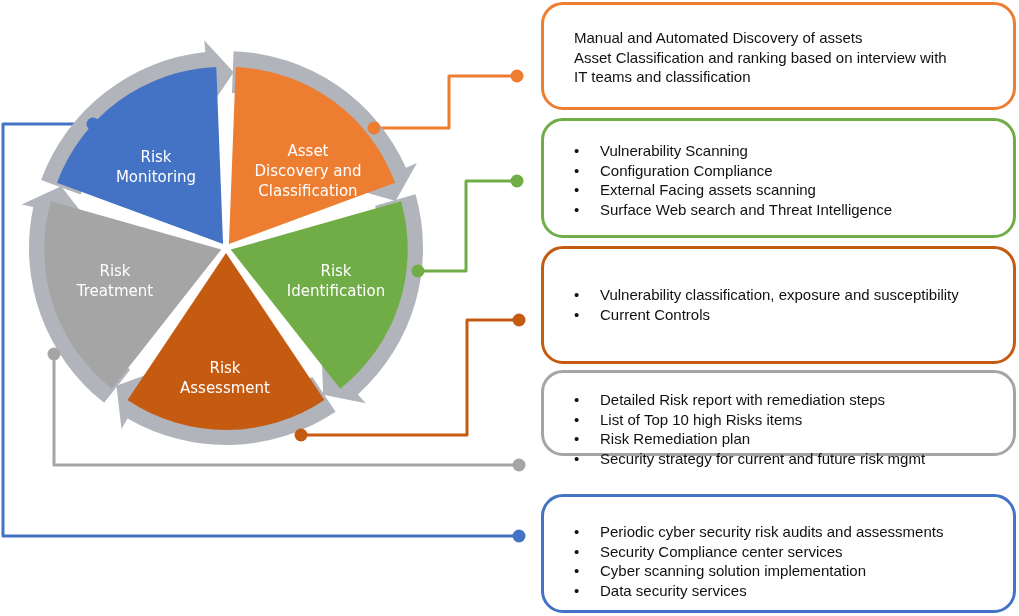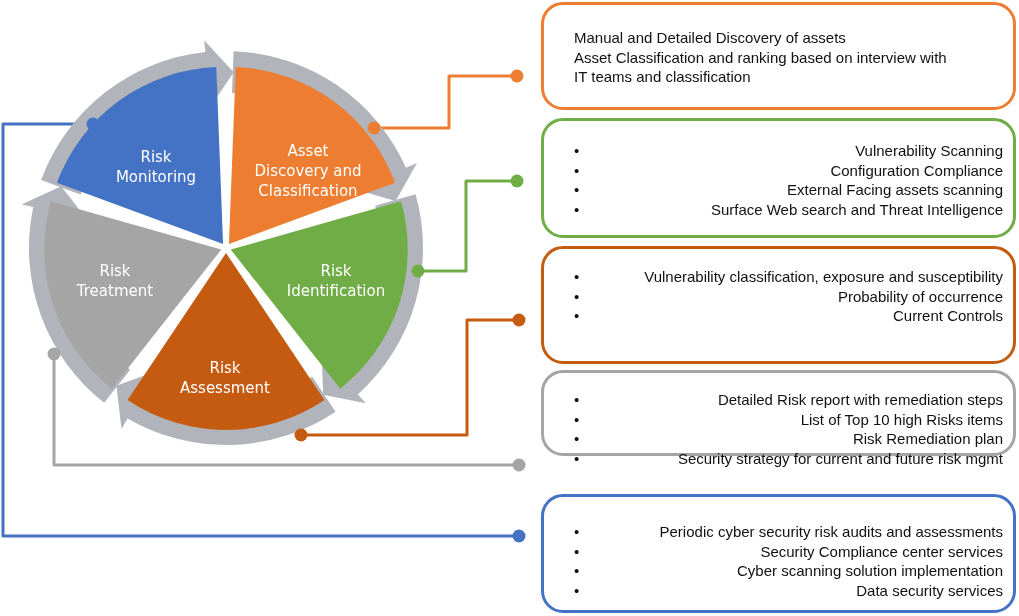--- a/index.html
+++ b/index.html
@@ -2,21 +2,21 @@
 <html><head>
 <meta charset="utf-8">
 <style>
   html, body { margin: 0; padding: 0; background: #ffffff; }
   body { width: 1019px; height: 616px; position: relative; overflow: hidden; font-family: "Liberation Sans", sans-serif; }
   #diagram { position: absolute; left: 0; top: 0; width: 1019px; height: 616px; }
   .seg-label { font-family: "DejaVu Sans", sans-serif; font-size: 15px; fill: #ffffff; text-anchor: middle; }
   .box { position: absolute; box-sizing: border-box; border-radius: 22px; border-width: 3px; border-style: solid; background: #ffffff; }
   .box-text { position: absolute; left: 30px; right: 10px; font-size: 15px; line-height: 19.5px; color: #111111; }
   .box ul { list-style: none; margin: 0; padding: 0; }
-  .box li { position: relative; padding-left: 26px; text-align: right; }
+  .box li { position: relative; padding-left: 26px; }
   .box li::before { content: "\2022"; position: absolute; left: 0; top: 0; }
   .plain-line { display: block; }
 </style>
 </head>
 <body>
 
 <svg id="diagram" width="1019" height="616" viewBox="0 0 1019 616" xmlns="http://www.w3.org/2000/svg">
   <g id="connectors">
       <polyline points="374,128 449,128 449,76 517,76" fill="none" stroke="#ED7D31" stroke-width="3" stroke-linejoin="round"></polyline>
       <polyline points="418,271 466,271 466,181 517,181" fill="none" stroke="#70AD47" stroke-width="3" stroke-linejoin="round"></polyline>
@@ -54,39 +54,38 @@
       <circle cx="519" cy="320" r="6.5" fill="#C55A11"></circle>
       <circle cx="54" cy="354" r="6.5" fill="#A5A5A5"></circle>
       <circle cx="519" cy="465" r="6.5" fill="#A5A5A5"></circle>
       <circle cx="93" cy="124" r="6.5" fill="#4472C4"></circle>
       <circle cx="519" cy="536" r="6.5" fill="#4472C4"></circle>
     </g>
 </svg>
 
 <div class="box" id="box-asset" style="left: 541px; top: 2px; width: 475px; height: 108px; border-color: rgb(237, 125, 49);">
   <div class="box-text" style="top:23px;">
-    <span class="plain-line">Manual and Detailed Discovery of assets</span>
+    <span class="plain-line">Manual and Automated Discovery of assets</span>
     <span class="plain-line">Asset Classification and ranking based on interview with</span>
     <span class="plain-line">IT teams and classification</span>
   </div>
 </div>
 
 <div class="box" id="box-identification" style="left: 541px; top: 118px; width: 475px; height: 120px; border-color: rgb(112, 173, 71);">
   <ul class="box-text" style="top:20px;">
     <li>Vulnerability Scanning</li>
     <li>Configuration Compliance</li>
     <li>External Facing assets scanning</li>
     <li>Surface Web search and Threat Intelligence</li>
   </ul>
 </div>
 
 <div class="box" id="box-assessment" style="left: 541px; top: 246px; width: 475px; height: 118px; border-color: rgb(197, 90, 17);">
-  <ul class="box-text" style="top:18px;">
+  <ul class="box-text" style="top:36px;">
     <li>Vulnerability classification, exposure and susceptibility</li>
-    <li>Probability of occurrence</li>
     <li>Current Controls</li>
   </ul>
 </div>
 
 <div class="box" id="box-treatment" style="left: 541px; top: 370px; width: 475px; height: 86px; border-color: rgb(165, 165, 165);">
   <ul class="box-text" style="top:17px;">
     <li>Detailed Risk report with remediation steps</li>
     <li>List of Top 10 high Risks items</li>
     <li>Risk Remediation plan</li>
     <li>Security strategy for current and future risk mgmt</li>

